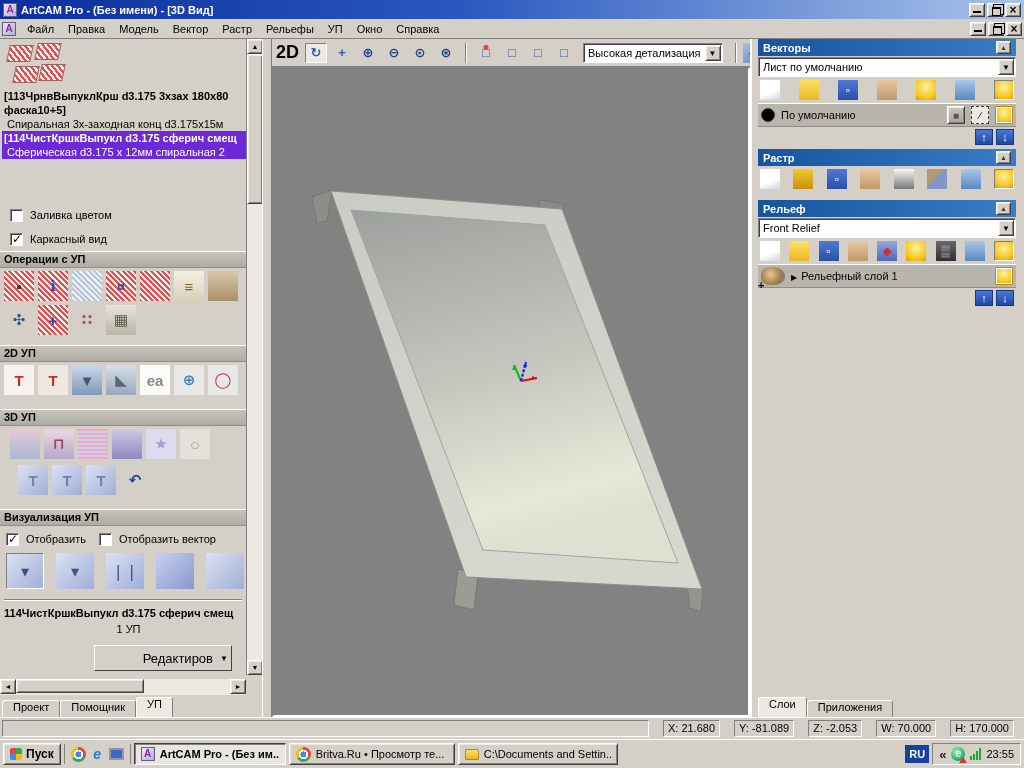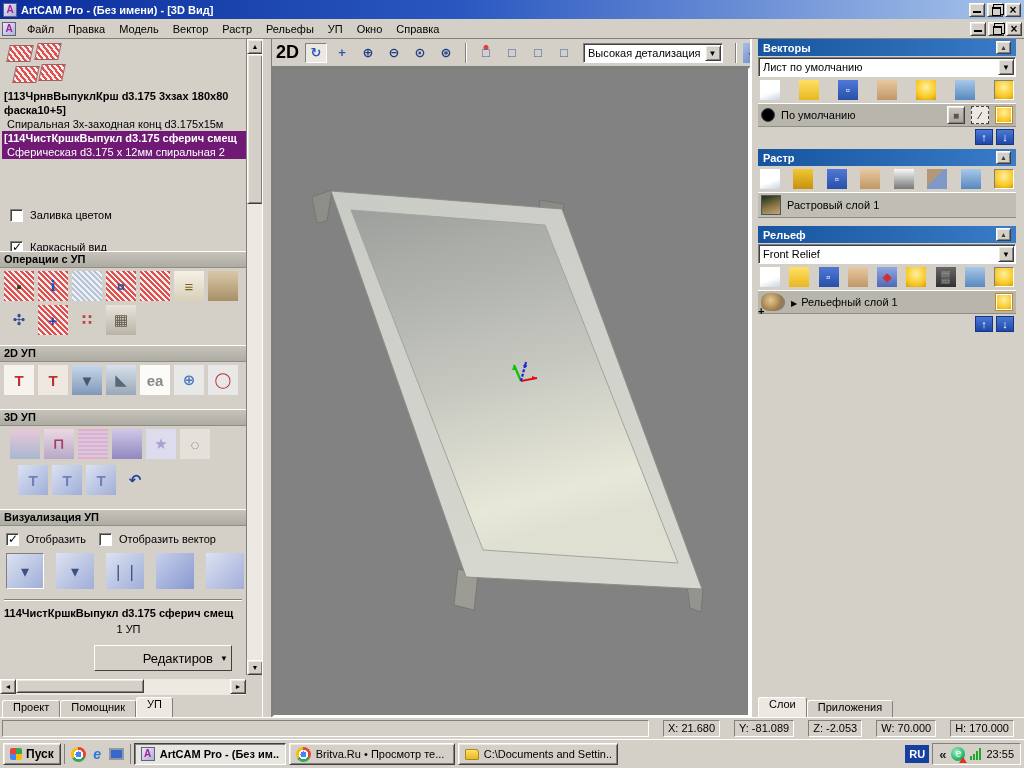--- a/index.html
+++ b/index.html
@@ -38,21 +38,21 @@
   .sb-up::after { content:"▲"; } .sb-down::after { content:"▼"; }
   .sb-left::after { content:"◄"; } .sb-right::after { content:"►"; }
   .lp-vthumb { position:absolute; left:0; top:15px; width:16px; height:150px; }
   .lp-vscroll .sb-down { position:absolute; bottom:0; left:0; }
 
   .tp-cluster { position:absolute; left:6px; top:4px; width:70px; height:44px; }
   .tp-ico { position:absolute; width:24px; height:17px; background:repeating-linear-gradient(45deg,#e05050 0 2px,#f6efec 2px 4px); border:1px solid #a06060; transform:skewX(-12deg); }
   .list-lines { position:absolute; left:2px; top:50px; width:244px; }
   .ll { line-height:14px; white-space:pre; overflow:hidden; padding-left:2px; }
   .ll.b { font-weight:bold; }
-  .ll.sel { background:#701a75; color:#fff; }
+  .ll.sel { background:#6d28d9; color:#fff; }
 
   .cb-row { position:absolute; left:10px; display:flex; align-items:center; gap:7px; height:16px; }
   .cb { width:13px; height:13px; background:#fff; border:1px solid; border-color:#808080 #fff #fff #808080; box-shadow:inset 1px 1px 0 #404040; flex:none; position:relative; }
   .cb.checked::after { content:"✓"; position:absolute; left:1px; top:-2px; font-size:12px; font-weight:bold; }
   .sec-hdr { position:absolute; left:0; width:246px; height:17px; background:linear-gradient(#c6c3bb,#aeaba3); border-top:1px solid #fff; border-bottom:1px solid #908d85; font-weight:bold; padding:1px 4px; }
   .strip { position:absolute; display:flex; align-items:flex-end; gap:4px; }
   .ic { display:inline-flex; align-items:center; justify-content:center; font-weight:bold; overflow:hidden; flex:none; }
   .strip-md .ic { width:30px; height:30px; font-size:15px; }
   .strip-lg .ic { width:38px; height:36px; font-size:16px; }
   .strip-tb .ic { width:22px; height:20px; font-size:13px; }
@@ -181,21 +181,21 @@
           <div class="ll b">фаска10+5]</div>
           <div class="ll"> Спиральная 3х-заходная конц d3.175x15м</div>
           <div class="ll sel b">[114ЧистКршкВыпукл d3.175 сферич смещ</div>
           <div class="ll sel"> Сферическая d3.175 x 12мм спиральная 2</div>
         </div>
 
         <div class="cb-row" style="top:168px">
           <span class="cb"></span>
           <span>Заливка цветом</span>
         </div>
-        <div class="cb-row" style="top:200px">
+        <div class="cb-row" style="top:192px">
           <span class="cb checked"></span>
           <span>Каркасный вид</span>
         </div>
 
         <div class="sec-hdr" style="top:212px">Операции с УП</div>
         <div class="strip strip-md" style="left:4px;top:232px">
             <span class="ic" style="background: repeating-linear-gradient(45deg, rgb(224, 80, 80) 0px, rgb(224, 80, 80) 2px, rgb(246, 239, 236) 2px, rgb(246, 239, 236) 4px); color: rgb(32, 64, 32);">▪</span>
             <span class="ic" style="background: repeating-linear-gradient(45deg, rgb(224, 80, 80) 0px, rgb(224, 80, 80) 2px, rgb(246, 239, 236) 2px, rgb(246, 239, 236) 4px); color: rgb(32, 80, 192);">ℹ</span>
             <span class="ic" style="background: repeating-linear-gradient(45deg, rgb(184, 196, 216) 0px, rgb(184, 196, 216) 2px, rgb(238, 242, 246) 2px, rgb(238, 242, 246) 4px);"></span>
             <span class="ic" style="background: repeating-linear-gradient(45deg, rgb(224, 80, 80) 0px, rgb(224, 80, 80) 2px, rgb(246, 239, 236) 2px, rgb(246, 239, 236) 4px); color: rgb(48, 80, 160);">¤</span>
@@ -383,24 +383,20 @@
         <div class="rp-strip">
             <span class="ic" style="background: linear-gradient(160deg, rgb(255, 255, 255) 60%, rgb(200, 212, 228));"></span>
             <span class="ic" style="background: linear-gradient(rgb(240, 200, 48), rgb(200, 144, 16));"></span>
             <span class="ic" style="background: linear-gradient(rgb(80, 120, 216), rgb(40, 80, 168)); color: rgb(255, 255, 255);">▫</span>
             <span class="ic" style="background: linear-gradient(rgb(232, 200, 160), rgb(192, 152, 104));"></span>
             <span class="ic" style="background: linear-gradient(rgb(248, 248, 248), rgb(120, 120, 120));"></span>
             <span class="ic" style="background: linear-gradient(135deg, rgb(176, 152, 120) 45%, rgb(128, 152, 200) 45%);"></span>
             <span class="ic" style="background: linear-gradient(rgb(168, 200, 232), rgb(88, 136, 192));"></span>
             <span class="ic sel" style="background: radial-gradient(circle at 50% 35%, rgb(255, 240, 160), rgb(248, 200, 32) 65%, rgb(216, 152, 16));"></span>
           </div>
-        <div class="layer-row" style="background:#c0bdb5">
-          <span class="mona"></span>
-          <span class="layer-label">Растровый слой 1</span>
-        </div>
       </div>
 
       <div class="rp-sec" style="margin-top:8px">
         <div class="sec-title">
           <span>Рельеф</span>
           <span class="roll raised"></span>
         </div>
         <div class="combo rp-combo">
           <span class="ct">Front Relief</span>
           <span class="cbn raised"></span>

